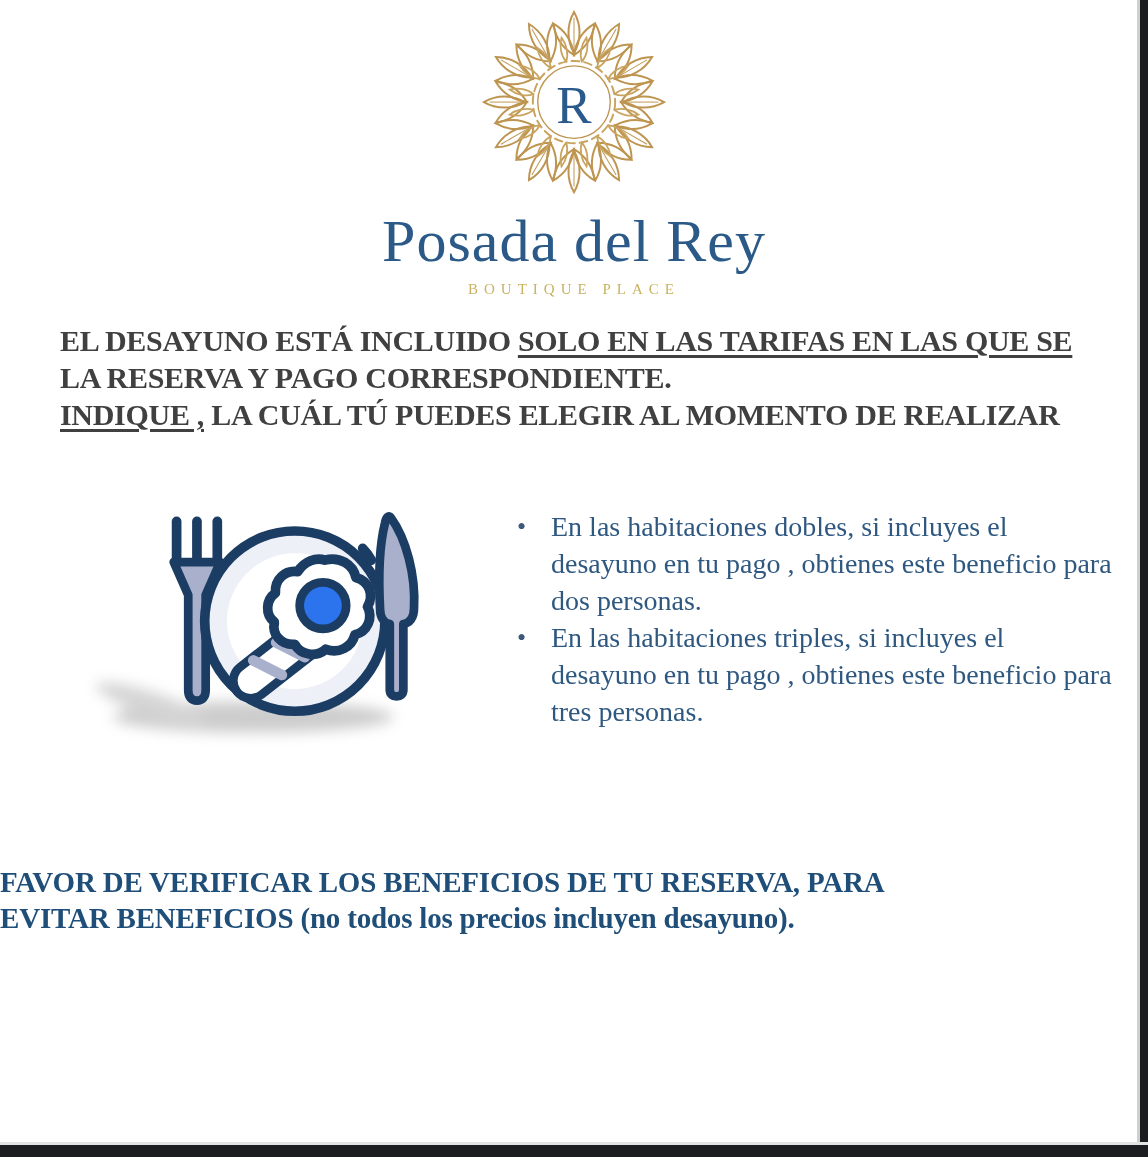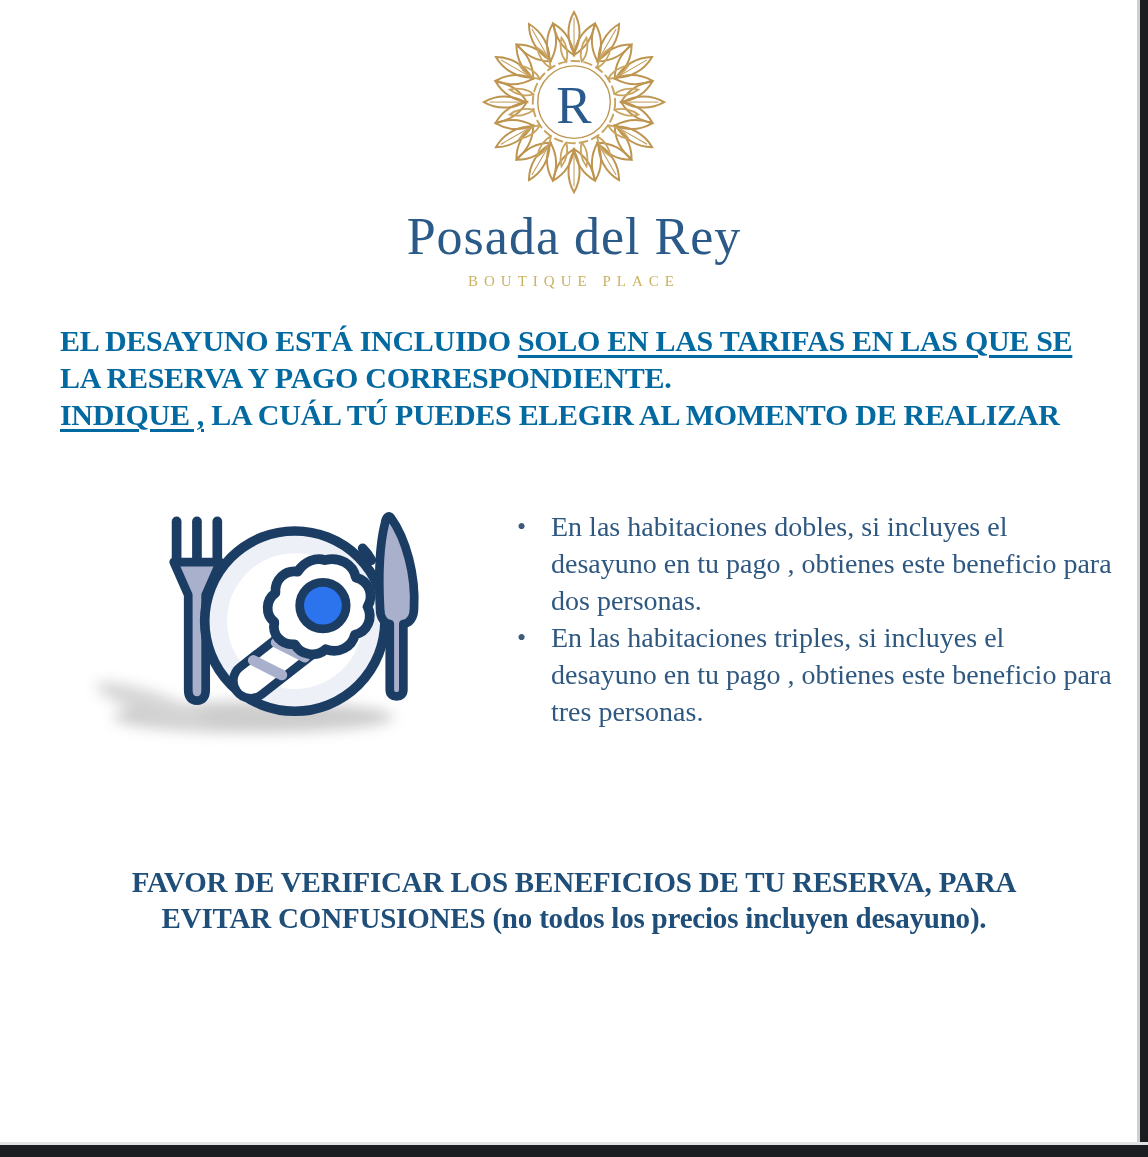--- a/index.html
+++ b/index.html
@@ -12,49 +12,49 @@
   .edge-right{position:absolute;top:0;right:0;width:8px;height:1157px;background:#1b1d20;z-index:50;}
   .edge-right-line{position:absolute;top:0;right:8px;width:3px;height:1157px;background:#cfcfcf;z-index:50;}
   .edge-bottom{position:absolute;left:0;bottom:0;width:1148px;height:12px;background:#1b1d20;z-index:51;}
   .edge-bottom-line{position:absolute;left:0;bottom:12px;width:1148px;height:3px;background:#e3e3e3;z-index:51;}
 
   
   .logo-wrap{position:absolute;top:8px;left:0;width:1148px;text-align:center;}
   .wreath{display:block;margin:0 auto;}
   .brand{
     margin-top:6px;
-    font-size:52px;color:#2b5a88;letter-spacing:1px;line-height:1.05;
+    font-size:60px;color:#2b5a88;letter-spacing:1px;line-height:1.05;
   }
   .tagline{
     margin-top:8px;
     font-size:15px;color:#c9b261;letter-spacing:6px;font-family:"Liberation Serif",serif;
   }
 
   
   .intro{
     position:absolute;left:60px;top:322px;width:1020px;
-    color:#0369a1;font-weight:bold;font-size:30px;line-height:37px;
+    color:#404040;font-weight:bold;font-size:30px;line-height:37px;
     letter-spacing:-0.3px;
   }
   .intro .ln{white-space:nowrap;}
   .intro u{text-decoration-thickness:2.5px;text-underline-offset:4px;}
 
   
   .media-row{position:absolute;left:0;top:500px;width:1148px;display:flex;}
   .bfast-box{width:350px;margin-left:83px;flex:0 0 auto;}
   .benefits{
     margin:8px 0 0 82px;padding:0 0 0 36px;width:565px;
     color:#2f5880;font-size:28px;line-height:37px;list-style:none;
   }
   .benefits li{position:relative;margin:0;}
   .benefits li .dot{position:absolute;left:-34px;top:0;font-size:26px;color:#3d5a7a;}
 
   
   .footer-notice{
-    position:absolute;left:0;top:864px;width:1148px;text-align:center;
+    position:absolute;left:0;top:864px;width:1148px;text-align:left;
     color:#1f4e79;font-weight:bold;font-size:29px;line-height:36px;letter-spacing:-0.2px;
   }
 </style>
 </head>
 <body>
 
 <div class="edge-right-line"></div>
 <div class="edge-right"></div>
 <div class="edge-bottom-line"></div>
 <div class="edge-bottom"></div>
@@ -184,14 +184,14 @@
     </li>
     <li>
       <span class="dot">•</span>
       <span>En las habitaciones triples, si incluyes el desayuno en tu pago , obtienes este beneficio para tres personas.</span>
     </li>
   </ul>
 </div>
 
 <div class="footer-notice">
   <div>FAVOR DE VERIFICAR LOS BENEFICIOS DE TU RESERVA, PARA</div>
-  <div>EVITAR CONFUSIONES (no todos los precios incluyen desayuno).</div>
+  <div>EVITAR BENEFICIOS (no todos los precios incluyen desayuno).</div>
 </div>
 
 </body></html>

